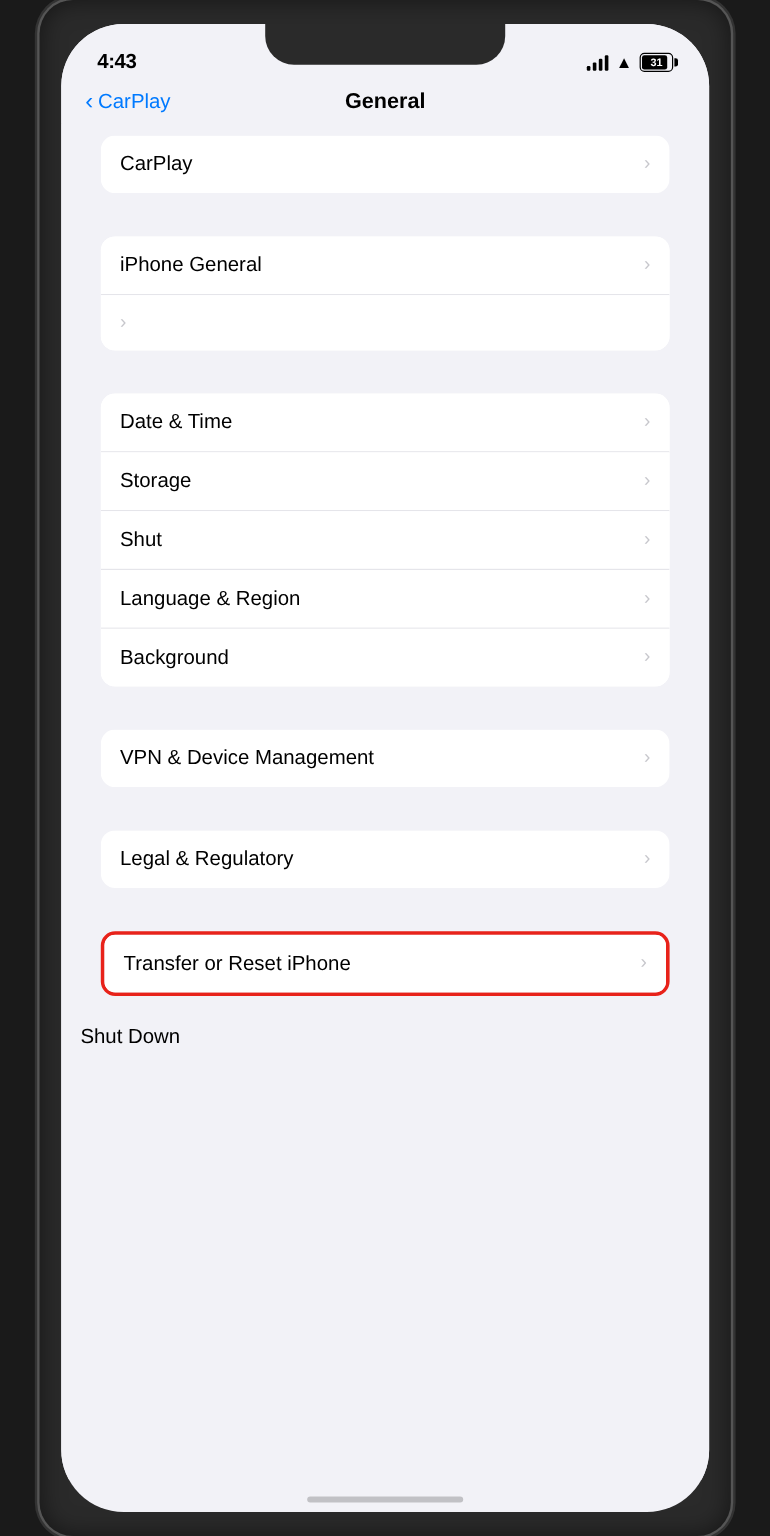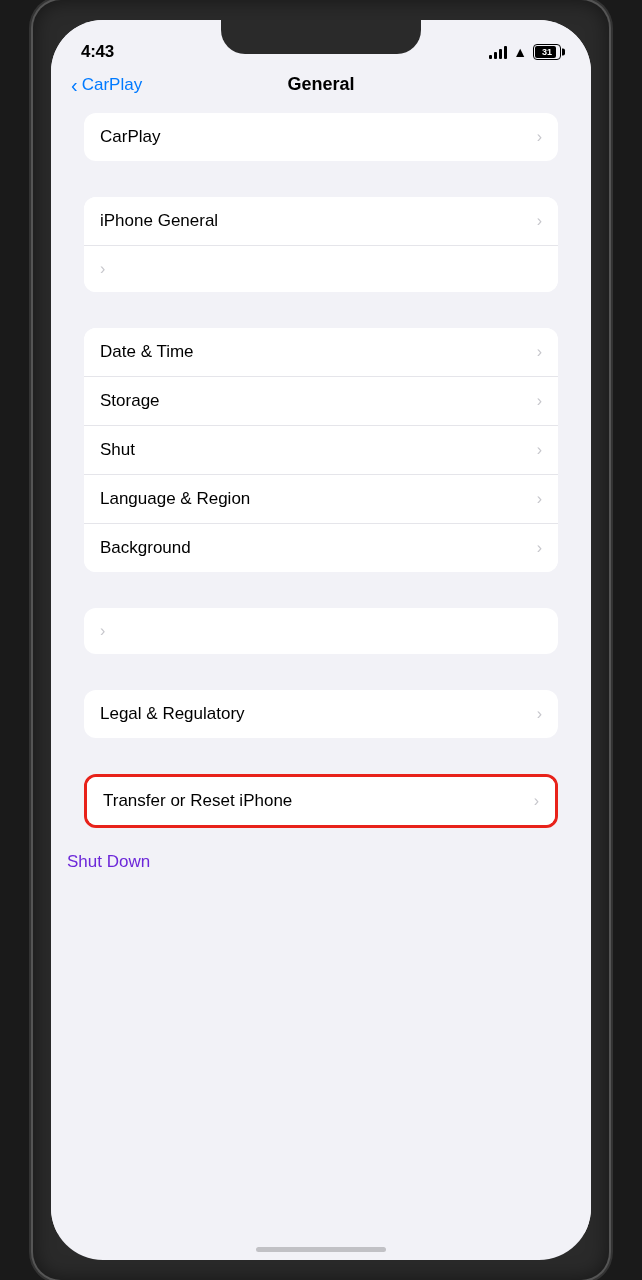--- a/index.html
+++ b/index.html
@@ -216,21 +216,21 @@
       justify-content: space-between;
     }
 
     
     .shut-down-row {
       padding: 14px 16px;
     }
 
     .shut-down-label {
       font-size: 17px;
-      color: #6d28d9;
+      color: #000000;
       cursor: pointer;
     }
 
     
     .section-spacer {
       height: 16px;
     }
 
     
     .home-indicator {
@@ -328,20 +328,21 @@
             <span class="settings-row-chevron">›</span>
           </div>
         </div>
       </div>
 
       <div class="section-spacer"></div>
 
       <div class="settings-section">
         <div class="settings-group">
           <div class="settings-row">
+            <span class="settings-row-label">VPN &amp; Device Management</span>
             <span class="settings-row-chevron">›</span>
           </div>
         </div>
       </div>
 
       <div class="section-spacer"></div>
 
       <div class="settings-section">
         <div class="settings-group">
           <div class="settings-row">

